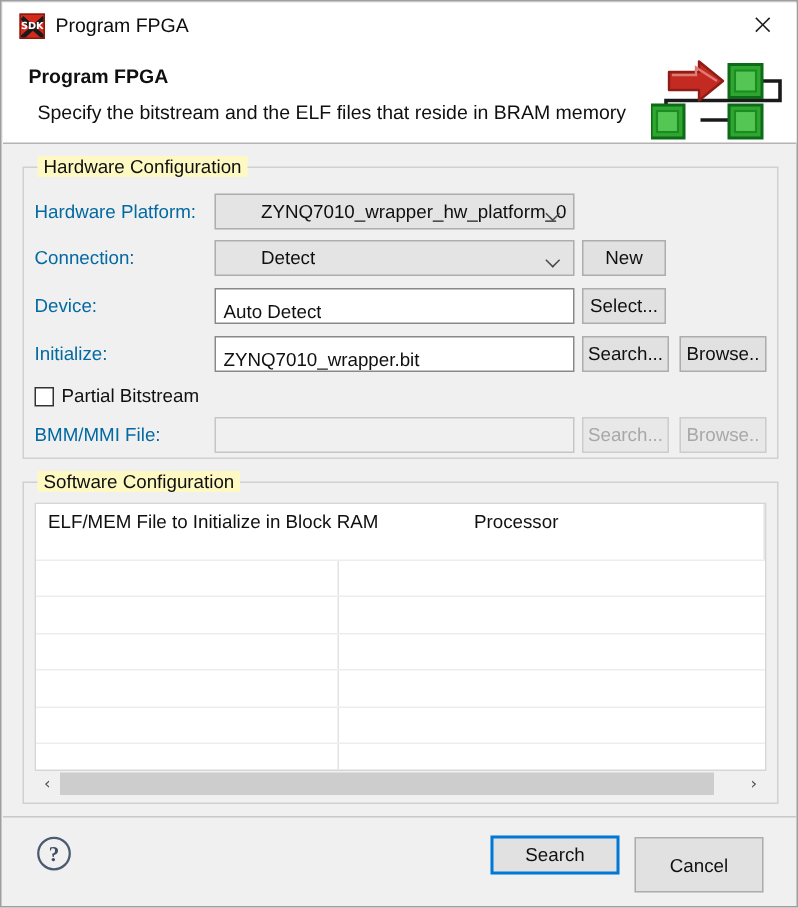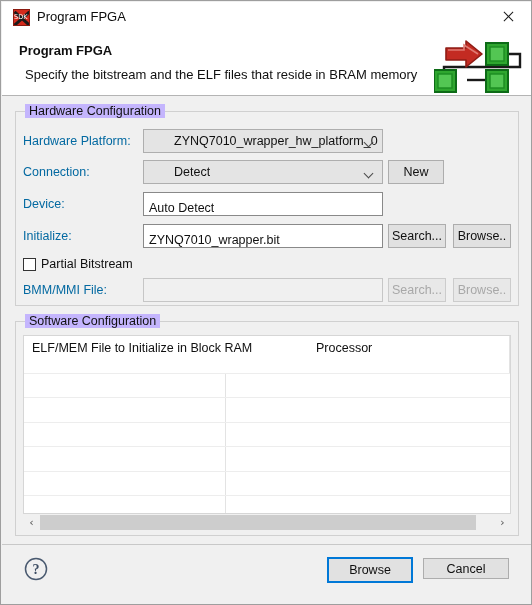--- a/index.html
+++ b/index.html
@@ -52,21 +52,21 @@
   }
   .title-icon .x1 { transform: rotate(42deg); }
   .title-icon .x2 { transform: rotate(-42deg); }
   .title-icon .sdk {
     position: absolute;
     left: 0; top: 3px;
     width: 15px;
     text-align: left;
     font-family: "DejaVu Sans", sans-serif;
     font-size: 6.5px;
-    font-weight: normal;
+    font-weight: bold;
     color: #ffffff;
     letter-spacing: 0px;
     z-index: 3;
   }
   .title-text {
     position: absolute;
     left: 35px; top: 7px;
     font-size: 13px;
     color: #0d0d0d;
     white-space: nowrap;
@@ -119,21 +119,21 @@
   
   .group {
     position: absolute;
     border: 1px solid #d0d0d0;
     box-sizing: border-box;
   }
   .group-title {
     position: absolute;
     top: -8px; left: 9px;
     padding: 0 4px;
-    background: #c4b5fd;
+    background: #fef9c3;
     font-size: 12.5px;
     color: #101010;
     white-space: nowrap;
   }
   #hw-group  { left: 14px; top: 110px; width: 504px; height: 195px; }
   #sw-group  { left: 14px; top: 320px; width: 504px; height: 215px; }
 
   
   .field-label {
     position: absolute;
@@ -335,21 +335,21 @@
     font-size: 12.5px;
     color: #101010;
     display: flex;
     align-items: center;
     justify-content: center;
     cursor: default;
   }
   .btn-cancel {
     position: absolute;
     left: 422px; top: 557px;
-    width: 86px; height: 21px;
+    width: 86px; height: 37px;
     box-sizing: border-box;
     background: #e1e1e1;
     border: 1px solid #adadad;
     font-size: 12.5px;
     color: #101010;
     display: flex;
     align-items: center;
     justify-content: center;
     cursor: default;
   }
@@ -412,20 +412,21 @@
   <div class="combo" style="left:142px; top:159px; width:240px;">
     <div class="combo-text">Detect</div>
     <span class="arrow"></span>
   </div>
   <div class="btn" style="left:387px; top:159px; width:56px;">New</div>
 
   <div class="field-label" style="left:22px; top:196px;">Device:</div>
   <div class="textinput" style="left:142px; top:191px; width:240px;">
     <div class="t">Auto Detect</div>
   </div>
+  <div class="btn" style="left:387px; top:191px; width:56px;">Select...</div>
 
   <div class="field-label" style="left:22px; top:228px;">Initialize:</div>
   <div class="textinput" style="left:142px; top:223px; width:240px;">
     <div class="t">ZYNQ7010_wrapper.bit</div>
   </div>
   <div class="btn" style="left:387px; top:223px; width:58px;">Search...</div>
   <div class="btn" style="left:452px; top:223px; width:58px;">Browse..</div>
 
   <div class="checkrow">
     <span class="checkbox"></span>
@@ -482,16 +483,16 @@
     <div class="sb-arrow">›</div>
   </div>
 
   <div class="footer-sep"></div>
 
   <svg class="help-icon" viewBox="0 0 26 26">
     <circle cx="13" cy="13" r="10.5" fill="none" stroke="#4a5a70" stroke-width="1.5"></circle>
     <text x="13" y="18" text-anchor="middle" font-family="Liberation Serif, serif" font-size="14" font-weight="bold" fill="#3d4d63">?</text>
   </svg>
 
-  <div class="btn-program">Browse</div>
+  <div class="btn-program">Search</div>
   <div class="btn-cancel">Cancel</div>
 
 </div>
 
 </body></html>

